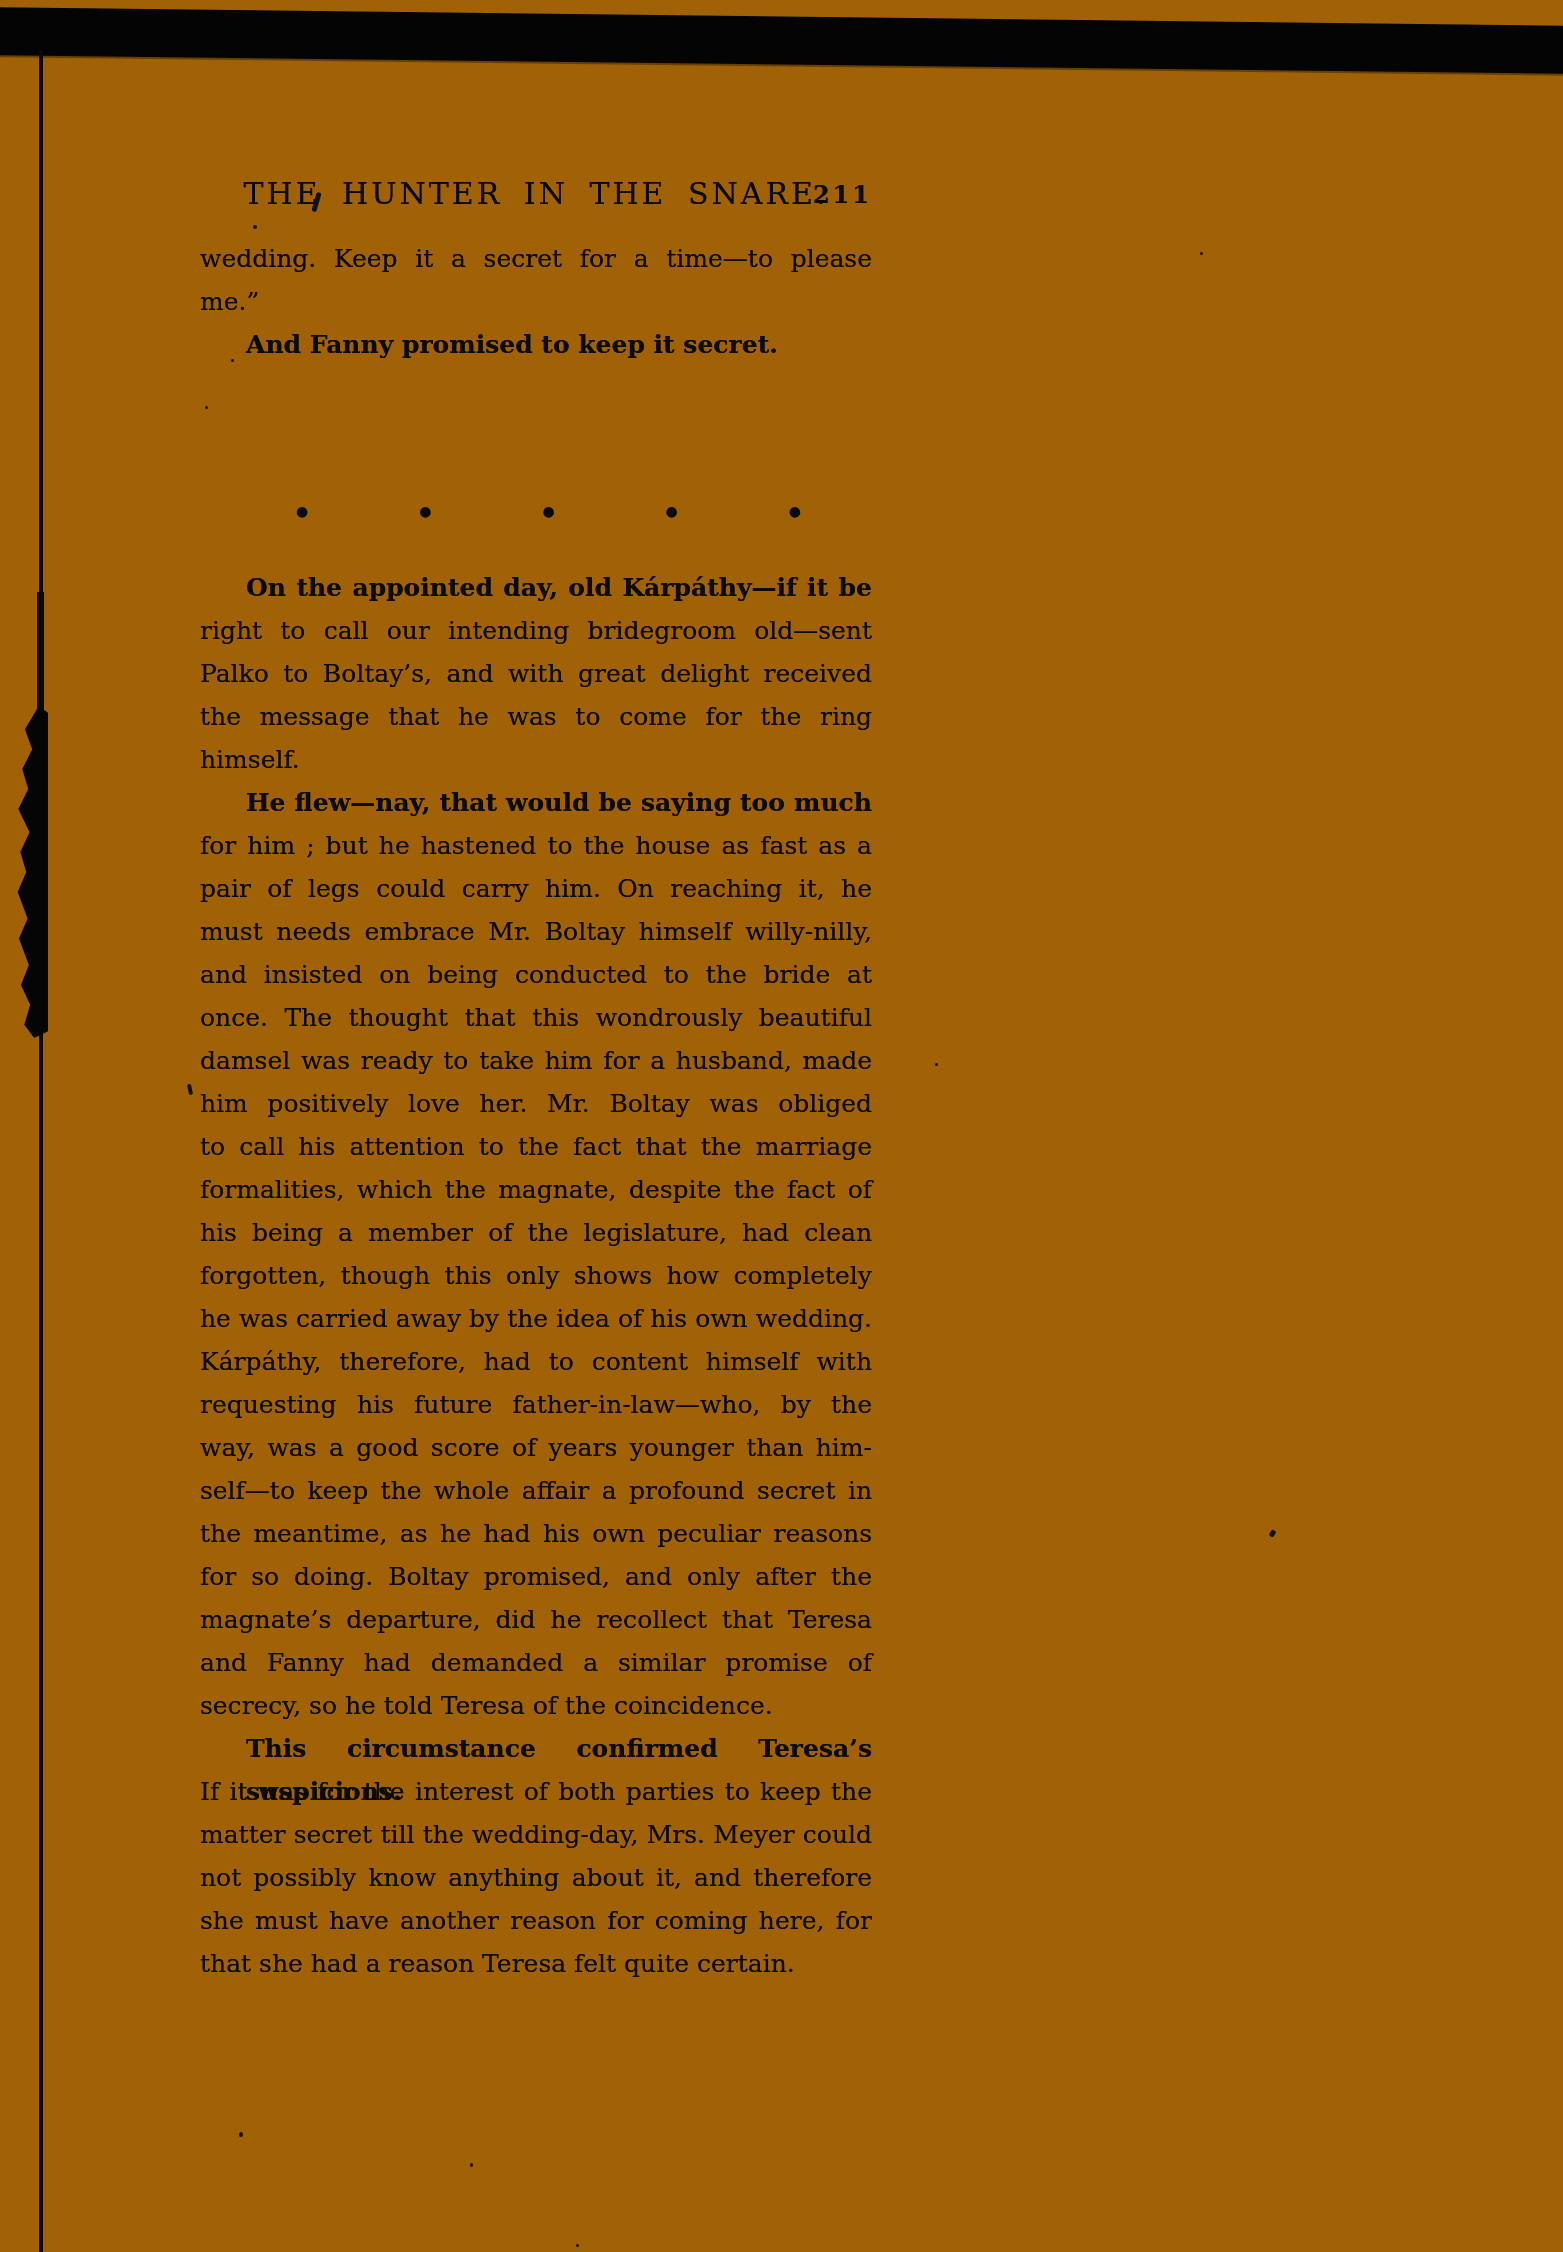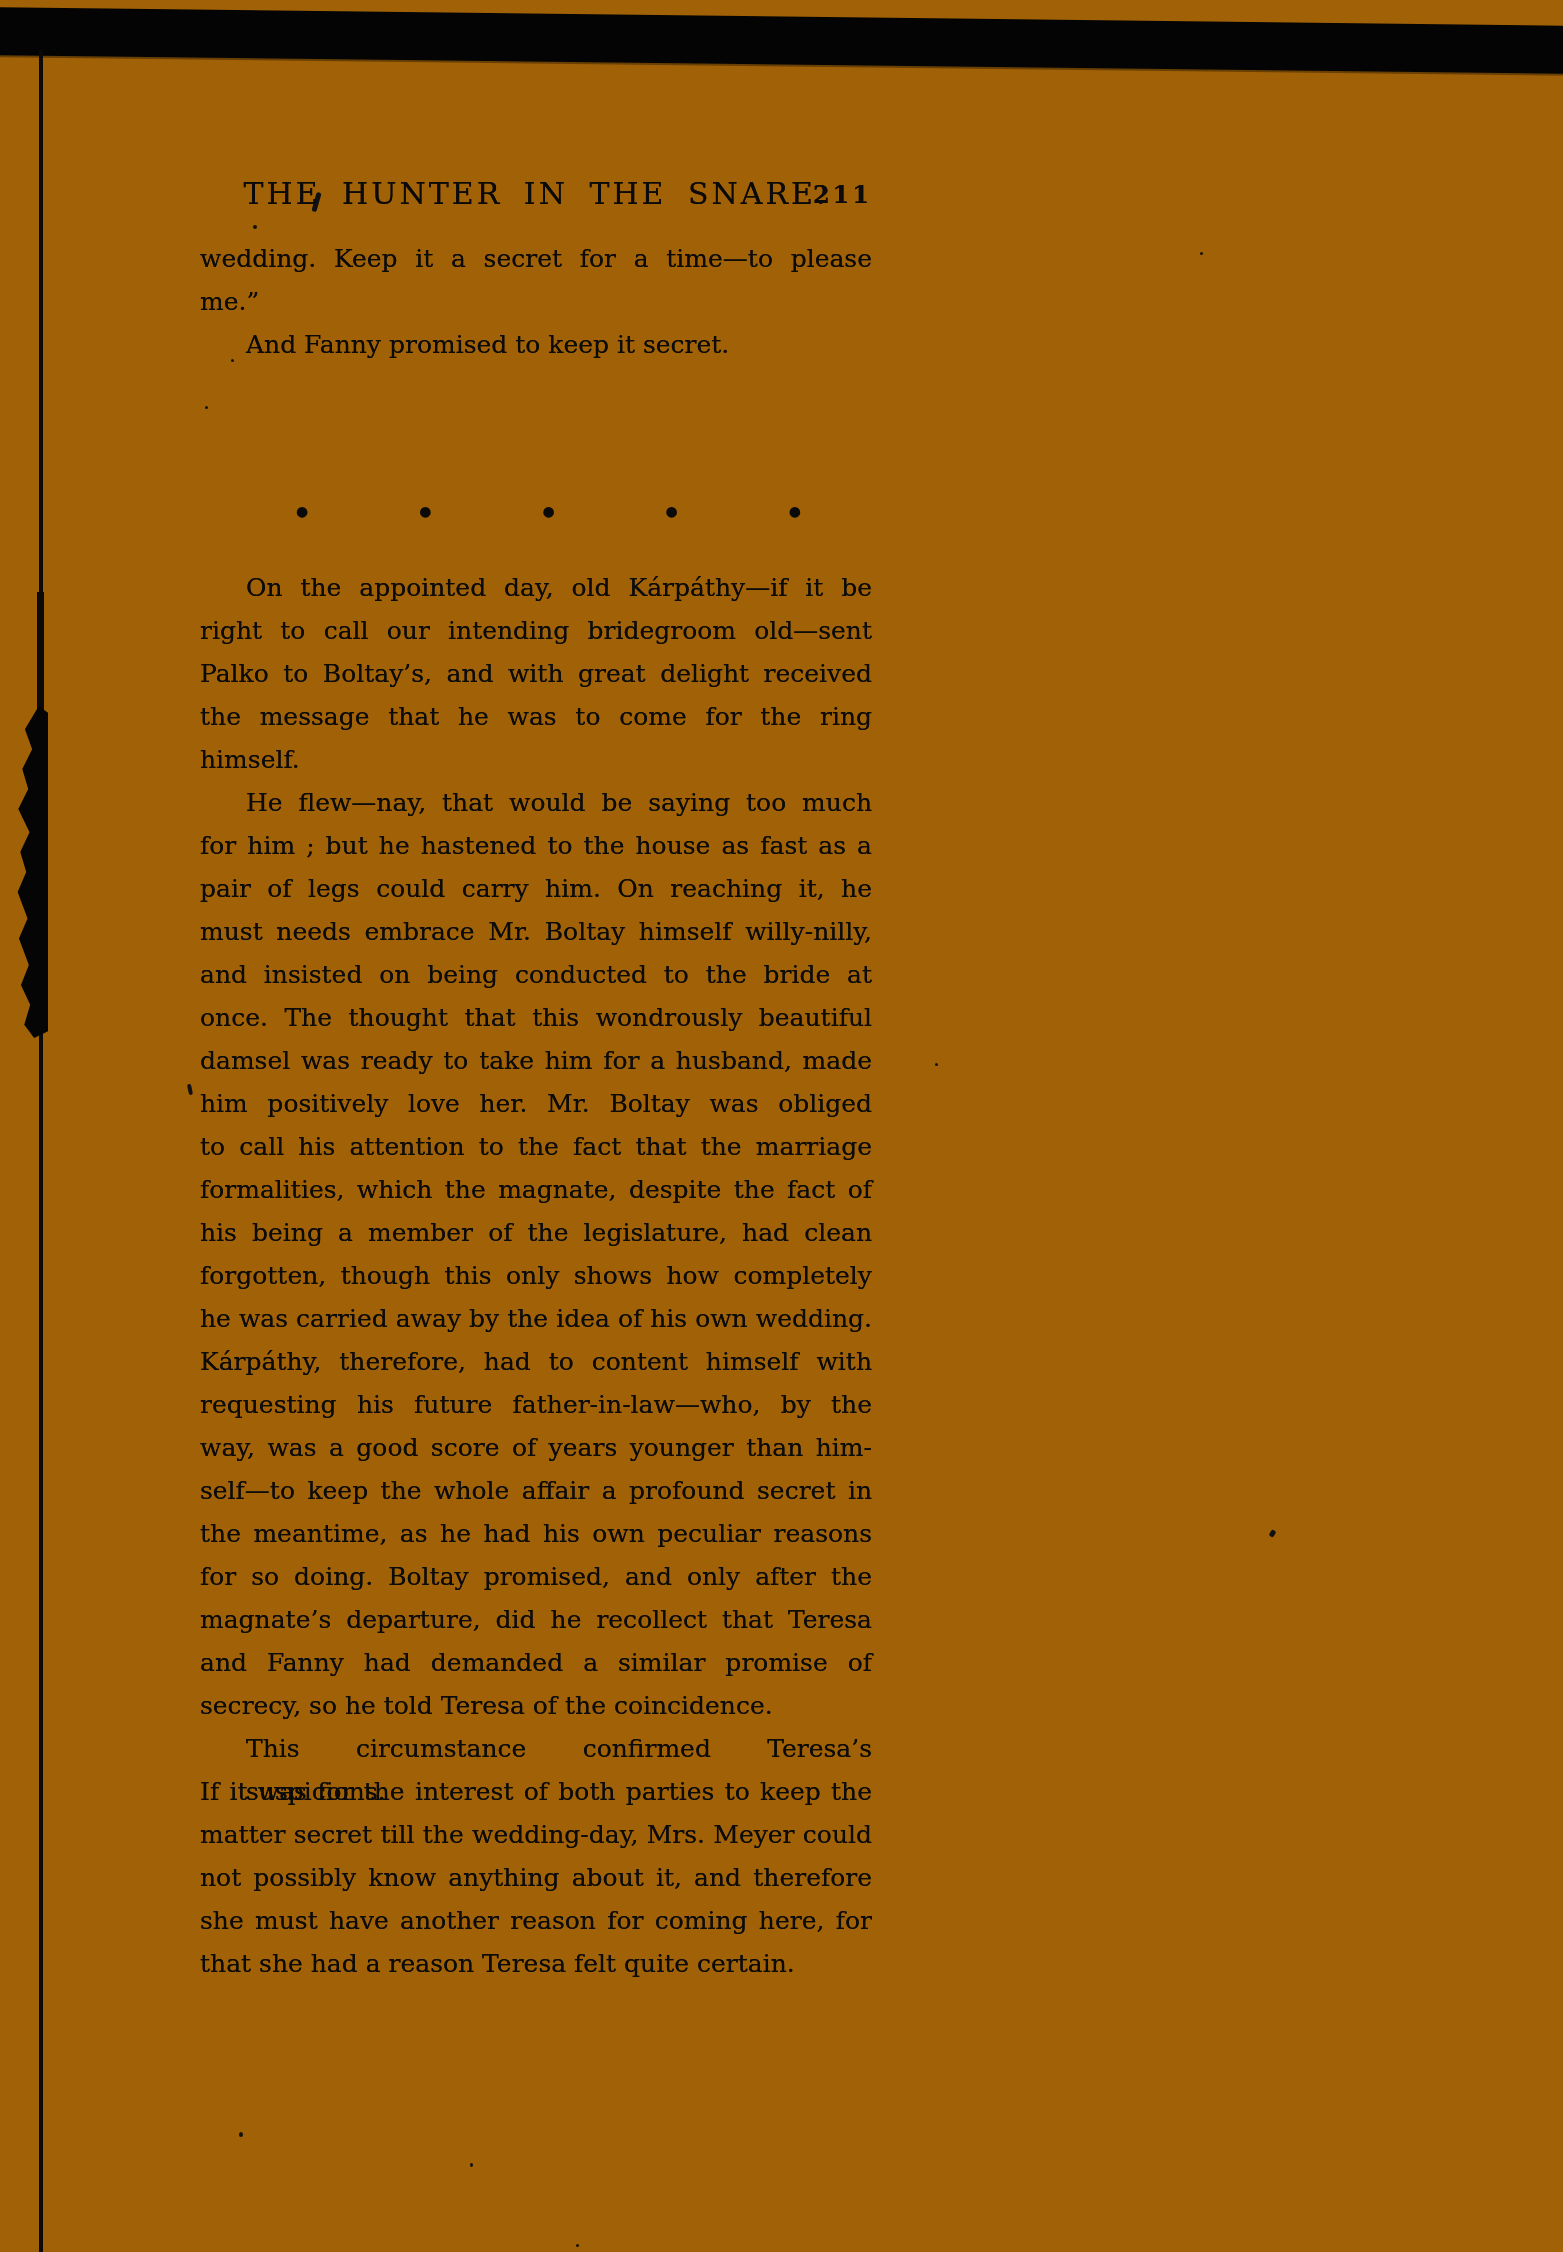--- a/index.html
+++ b/index.html
@@ -41,21 +41,21 @@
     text-shadow:0 0 0.5px rgba(0,0,0,0.8);
   }
 
   
   .column{position:absolute;left:200px;top:237px;width:672px;}
   .line{
     font-size:25px;line-height:43px;height:43px;white-space:normal;
     text-shadow:0 0 0.6px rgba(0,0,0,0.75);
   }
   .line.just{text-align:justify;text-align-last:justify;}
-  .line.ind{padding-left:46px;}
+  .line.ind{padding-left:46px;font-weight:bold;}
   .b{font-weight:normal;}
 
   .dots{
     display:flex;justify-content:space-between;
     margin:137px 0 46px 96px;width:505px;height:17px;
   }
   .dot{font-size:14px;line-height:17px;color:#0a0a0a;}
 </style>
 </head>
 <body>

